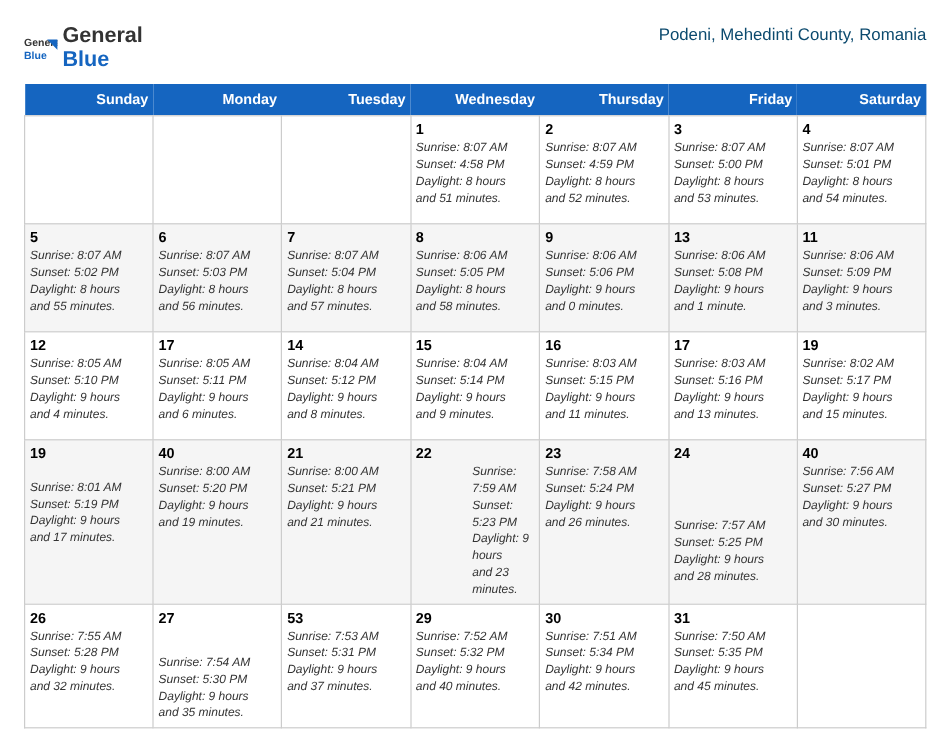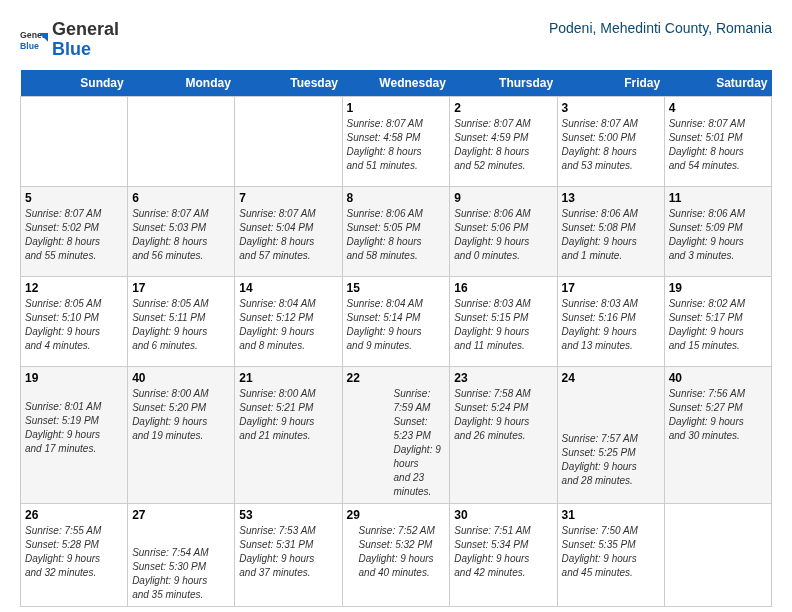--- a/index.html
+++ b/index.html
@@ -325,21 +325,21 @@
         </td>
         <td>
           <span class="day-num">53</span>
           <div class="day-info" style="white-space: pre-line;">Sunrise: 7:53 AM
 Sunset: 5:31 PM
 Daylight: 9 hours
 and 37 minutes.</div>
         </td>
         <td>
           <span class="day-num">29</span>
-          <div class="day-info" style="white-space: pre-line; margin-left: 12px;">Sunrise: 7:52 AM
+          <div class="day-info" style="white-space: pre-line;">Sunrise: 7:52 AM
 Sunset: 5:32 PM
 Daylight: 9 hours
 and 40 minutes.</div>
         </td>
         <td>
           <span class="day-num">30</span>
           <div class="day-info" style="white-space: pre-line;">Sunrise: 7:51 AM
 Sunset: 5:34 PM
 Daylight: 9 hours
 and 42 minutes.</div>

